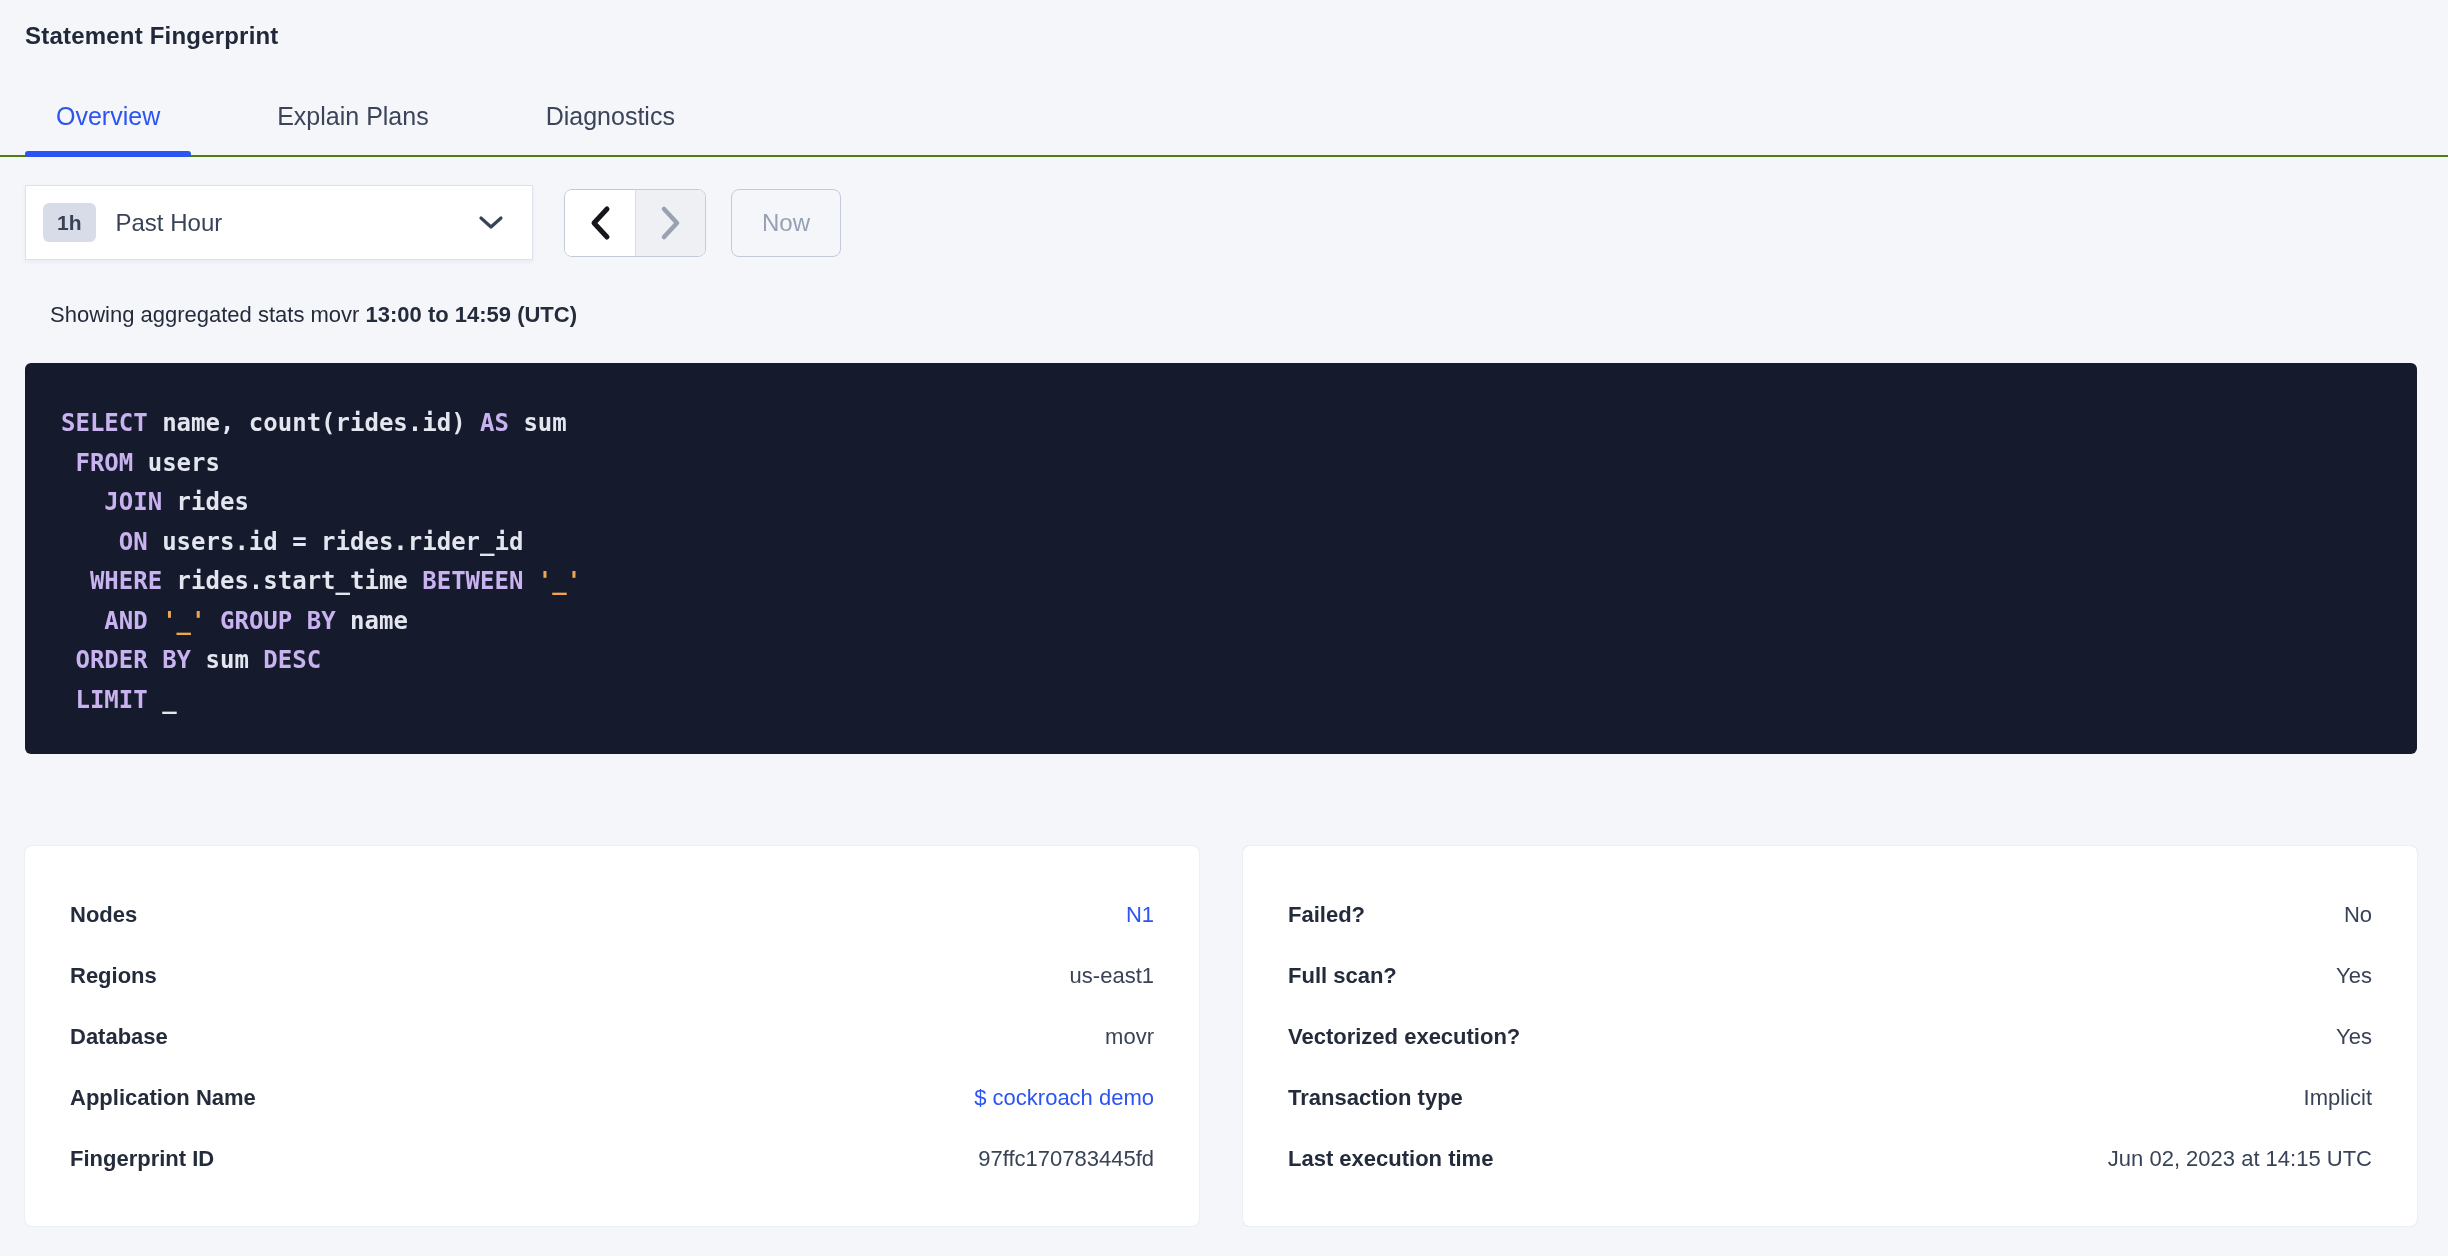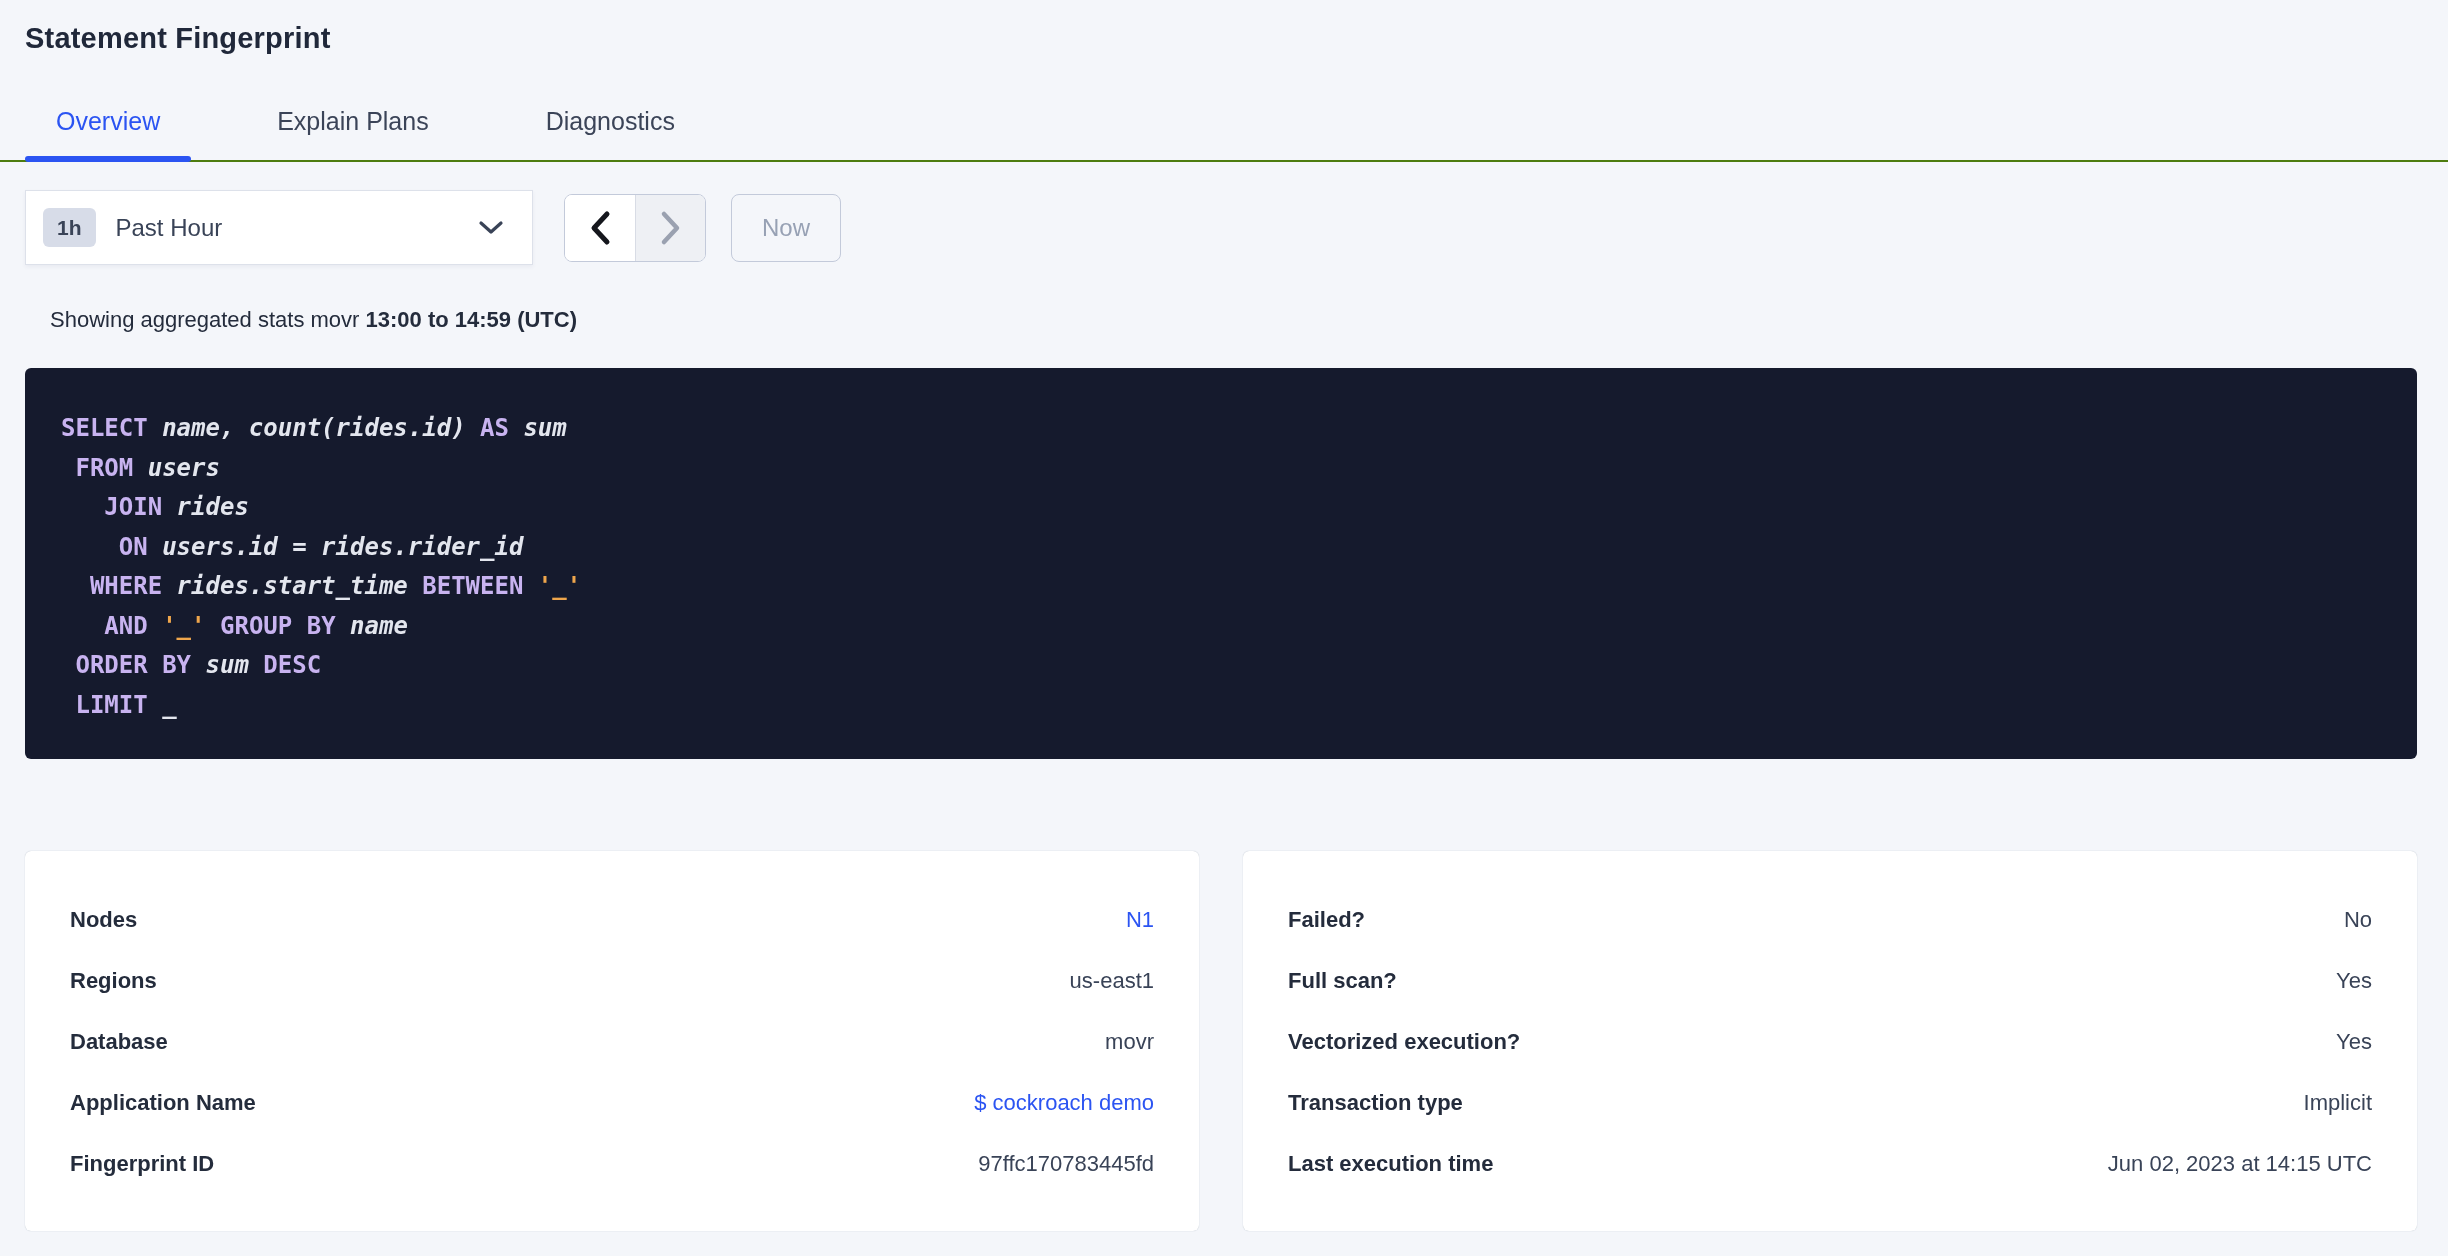--- a/index.html
+++ b/index.html
@@ -7,21 +7,21 @@
   body {
     font-family:"Liberation Sans","DejaVu Sans",sans-serif;
     background:#f4f6fa;
     color:#242c3c;
     overflow:hidden;
   }
   .content { padding:0 31px 0 25px; }
 
   
   .page-header { padding:22px 25px 0 25px; }
-  .page-title { font-size:29px; font-weight:700; color:#20283a; letter-spacing:.2px; }
+  .page-title { font-size:24px; font-weight:700; color:#20283a; letter-spacing:.2px; }
 
   
   .tab-bar { margin-top:42px; border-bottom:2px solid #4d7c0f; padding-left:25px; display:flex; }
   .tab { position:relative; padding:10px 31px 24px 31px; font-size:25px; color:#3b4458; cursor:pointer; margin-right:55px; }
   .tab.active { color:#2b54f2; }
   .tab.active::after {
     content:""; position:absolute; left:0; right:0; bottom:-2px; height:6px;
     background:#2b54f2; border-radius:3px;
   }
 
@@ -62,21 +62,21 @@
   
   .sql-box {
     margin:35px 31px 0 25px; background:#151a2d; border-radius:6px;
     padding:41px 40px 34px 36px; width:2392px; min-height:390px;
   }
   .sql-line {
     font-family:"DejaVu Sans Mono","Liberation Mono",monospace;
     font-size:24px; font-weight:700; line-height:39.5px; white-space:pre; color:#e3e6ee;
   }
   .tok-kw  { color:#c8b3f0; }
-  .tok-pl  { color:#e3e6ee;font-style:italic; }
+  .tok-pl  { color:#e3e6ee; }
   .tok-str { color:#efa64c; }
 
   
   .cards { display:flex; gap:44px; margin:92px 31px 0 25px; }
   .card {
     flex:1 1 0; background:#fff; border-radius:6px; height:380px;
     box-shadow:0 0 1px rgba(67,90,111,.4); padding:38px 45px;
   }
   .kv-row { height:61px; display:flex; align-items:center; justify-content:space-between; }
   .kv-label { font-size:22px; font-weight:700; color:#242c3c; }

